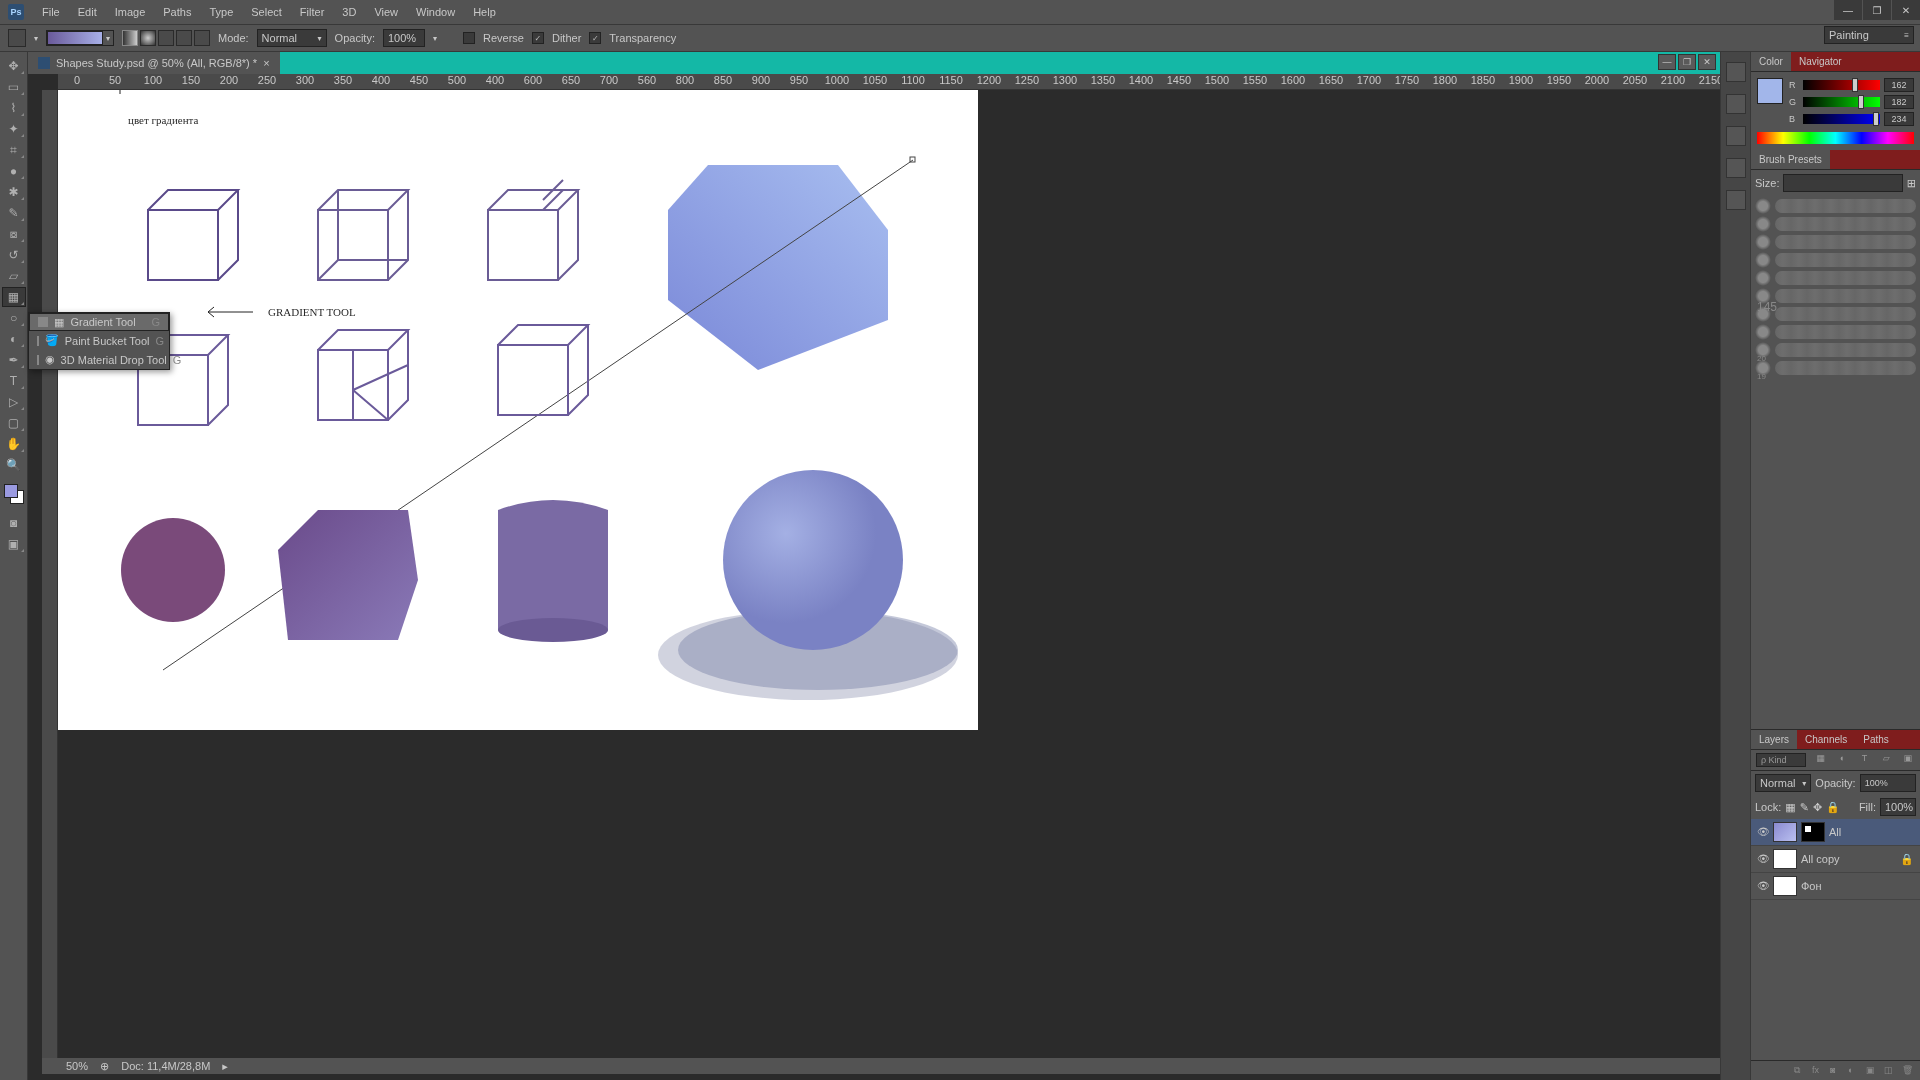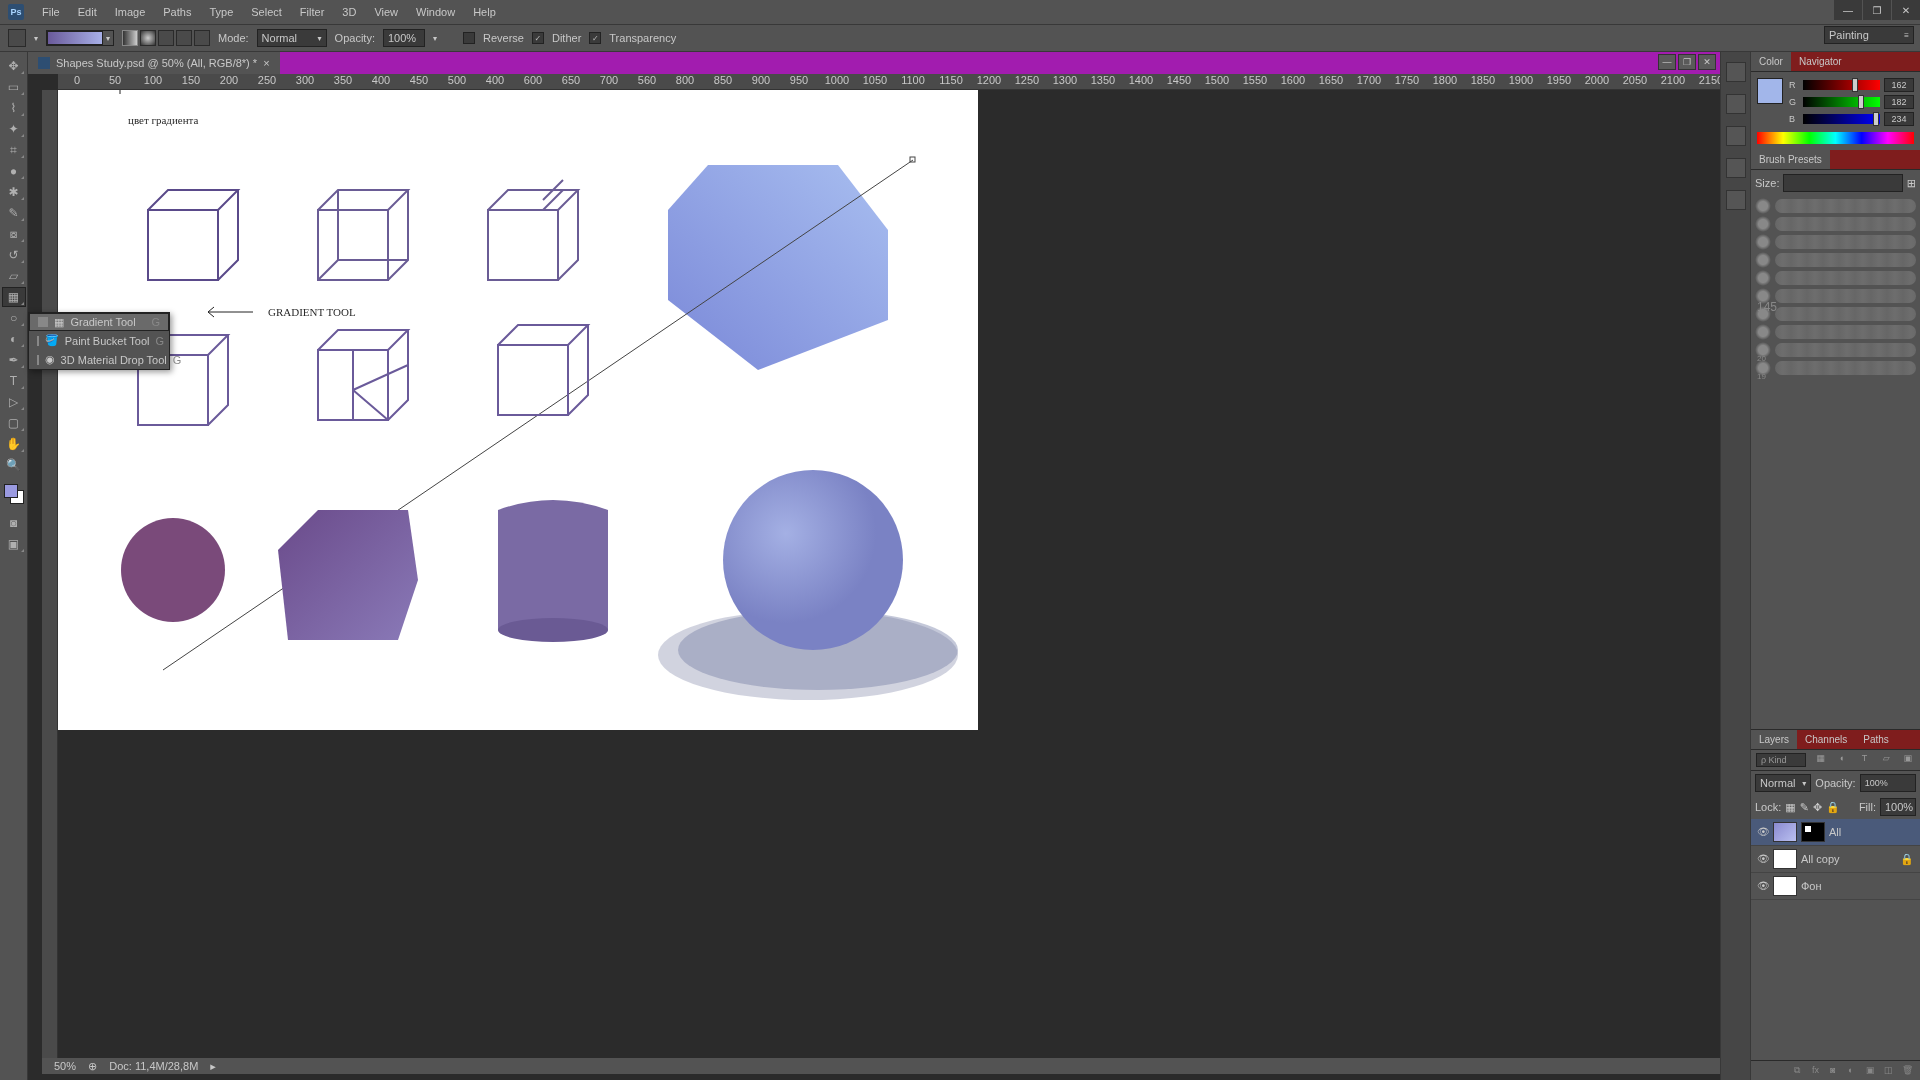--- a/index.html
+++ b/index.html
@@ -21,38 +21,38 @@
 .workspace-sel{position:absolute;right:6px;top:26px;width:90px}
 .main{position:absolute;top:52px;left:0;right:0;bottom:0;display:flex}
 .tools{width:28px;background:#535353;border-right:1px solid #383838;display:flex;flex-direction:column;align-items:center;padding-top:4px;gap:1px}
 .tool{width:24px;height:20px;display:flex;align-items:center;justify-content:center;border:1px solid transparent;position:relative;font-size:12px;color:#b0b0b0}
 .tool.active{background:#3a3a3a;border-color:#222}
 .tool .corner{position:absolute;right:1px;bottom:1px;width:0;height:0;border-left:3px solid transparent;border-bottom:3px solid #888}
 .color-sw{width:24px;height:24px;position:relative;margin-top:6px}
 .color-sw .fg{position:absolute;left:2px;top:2px;width:14px;height:14px;background:#9a9ae0;border:1px solid #222;z-index:2}
 .color-sw .bg{position:absolute;right:2px;bottom:2px;width:14px;height:14px;background:#fff;border:1px solid #222}
 .docarea{flex:1;background:#2b2b2b;position:relative;overflow:hidden}
-.doc-tab{height:22px;background:#a21caf;display:flex;}
+.doc-tab{height:22px;background:#14b8a6;display:flex;}
 .doc-tab .tab{background:#535353;padding:3px 10px;display:flex;align-items:center;gap:6px;height:100%}
 .doc-tab .tab .ti{width:12px;height:12px;background:#2d4e72}
 .doc-win-ctrl{position:absolute;right:4px;top:2px;display:flex;gap:2px}
 .doc-win-ctrl div{width:18px;height:16px;background:#5a5a5a;border:1px solid #333;display:flex;align-items:center;justify-content:center;font-size:9px}
 .rulers-h{position:absolute;left:30px;right:0;top:22px;height:16px;background:#4a4a4a;border-bottom:1px solid #333;display:flex;overflow:hidden;font-size:8px;color:#999}
 .rulers-h span{width:38px;text-align:center;flex-shrink:0}
 .rulers-v{position:absolute;left:14px;top:38px;bottom:16px;width:16px;background:#4a4a4a;border-right:1px solid #333}
 .canvas{position:absolute;left:30px;top:38px;width:920px;height:640px;background:#fff}
 .canvas svg{width:100%;height:100%}
 .hand{font-family:'Comic Sans MS',cursive;fill:#2a2a2a}
 .flyout{position:absolute;left:28px;top:260px;background:#535353;border:1px solid #222;z-index:50;box-shadow:2px 2px 6px rgba(0,0,0,.4)}
 .flyout .fi{display:flex;align-items:center;gap:6px;padding:3px 8px;white-space:nowrap;width:140px}
 .flyout .fi.sel{background:#6a6a6a}
 .flyout .fi .sq{width:10px;height:10px;border:1px solid #888}
 .flyout .fi .sq.on{background:#888}
 .flyout .fi .sc{margin-left:auto;color:#888}
-.statusbar{position:absolute;left:14px;right:0;bottom:6px;height:16px;background:#535353;display:flex;align-items:center;gap:12px;padding:0 12px;font-size:10px}
+.statusbar{position:absolute;left:14px;right:0;bottom:6px;height:16px;background:#535353;display:flex;align-items:center;gap:12px;padding:0 24px;font-size:10px}
 .right-far{width:30px;background:#464646;border-left:1px solid #383838;display:flex;flex-direction:column;align-items:center;gap:12px;padding-top:10px}
 .right-far div{width:20px;height:20px;background:#555;border:1px solid #333}
 .right-panels{width:170px;background:#535353;border-left:1px solid #383838;display:flex;flex-direction:column}
 .panel-tabs{display:flex;background:#7f1d1d;border-bottom:1px solid #2a2a2a}
 .panel-tabs span{padding:4px 8px;font-size:10px}
 .panel-tabs span.active{background:#535353}
 .color-panel{padding:6px;display:flex;flex-direction:column;gap:2px}
 .color-row{display:flex;align-items:center;gap:4px}
 .color-row .lbl{width:10px;font-size:9px}
 .slider{flex:1;height:10px;position:relative}

